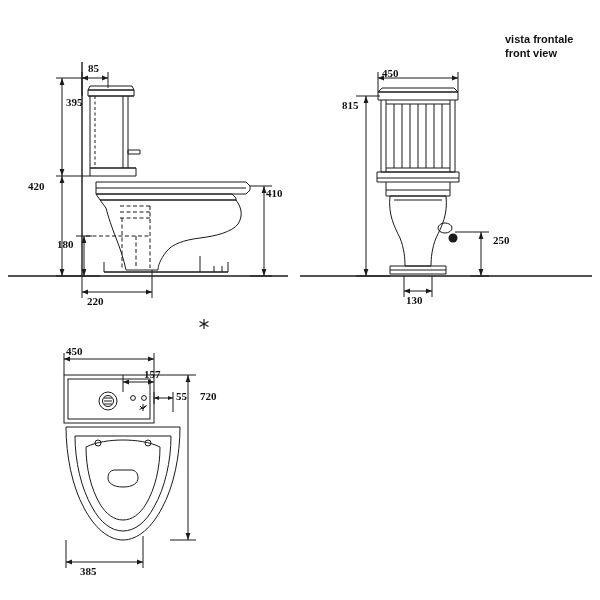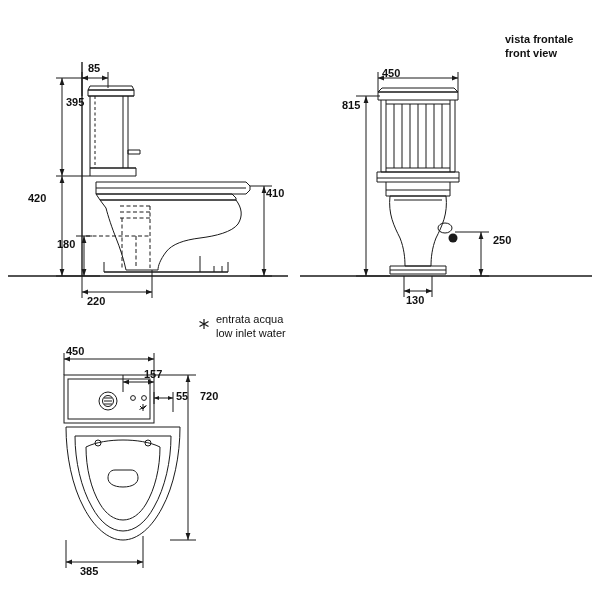--- a/index.html
+++ b/index.html
@@ -16,21 +16,21 @@
     overflow: hidden;
   }
   #sheet {
     position: absolute;
     left: 0; top: 0;
     width: 600px;
     height: 600px;
   }
   .lbl {
     position: absolute;
-    font-family: Liberation Sans, sans-serif;
+    font-family: Liberation Serif, serif;
     font-size: 11px;
     font-weight: bold;
     color: #111;
     white-space: nowrap;
     line-height: 1.15;
   }
   .note {
     position: absolute;
     font-family: "Liberation Sans", sans-serif;
     font-size: 11px;
@@ -281,21 +281,21 @@
 
     <g>
       <path d="M204 319 l0 10 M199.5 321.5 l9 5 M208.5 321.5 l-9 5" stroke-width="1.2"></path>
     </g>
   </svg>
 
   <div class="lbl" style="left:88px; top:62px;">85</div>
 
   <div class="lbl" style="left:28px; top:96px;margin-left:38px;">395</div>
 
-  <div class="lbl" style="left:28px; top:180px;margin-top:12px;">420</div>
+  <div class="lbl" style="left:28px; top:180px;">420</div>
 
   <div class="lbl" style="left:57px; top:238px;">180</div>
 
   <div class="lbl" style="left:266px; top:187px;">410</div>
 
   <div class="lbl" style="left:87px; top:295px;">220</div>
 
   <div class="lbl" style="left:382px; top:67px;">450</div>
 
   <div class="lbl" style="left:342px; top:99px;">815</div>
@@ -312,18 +312,14 @@
 
   <div class="lbl" style="left:200px; top:390px;">720</div>
 
   <div class="lbl" style="left:80px; top:565px;text-align:right;">385</div>
 
   <div class="note" style="left:505px; top:33px;font-weight:bold;">
     <span class="ln">vista frontale</span>
     <span class="ln">front view</span>
   </div>
 
-  <div class="note" style="left:216px; top:313px;">
-    <span class="ln">entrata acqua</span>
-    <span class="ln">low inlet water</span>
-  </div>
 
 </div>
 
 </body></html>

